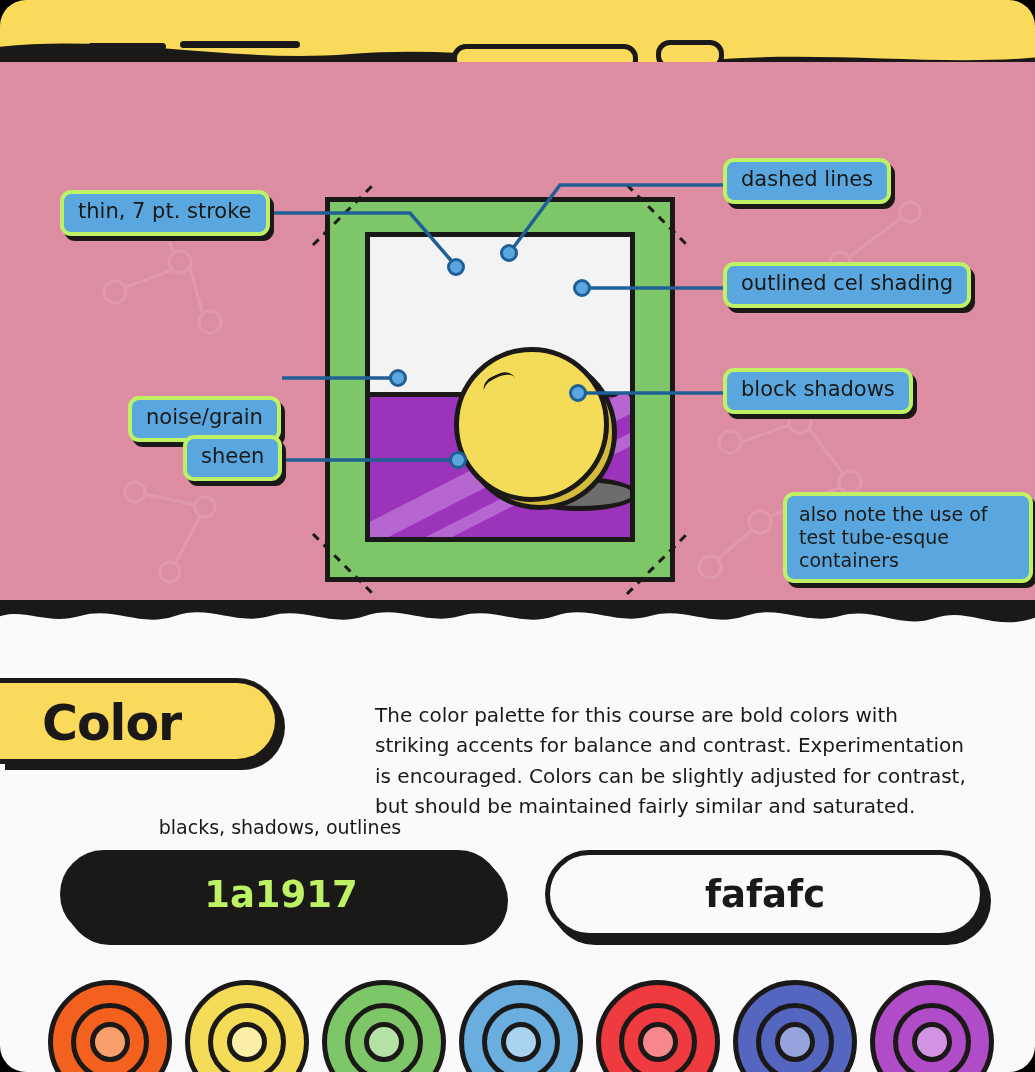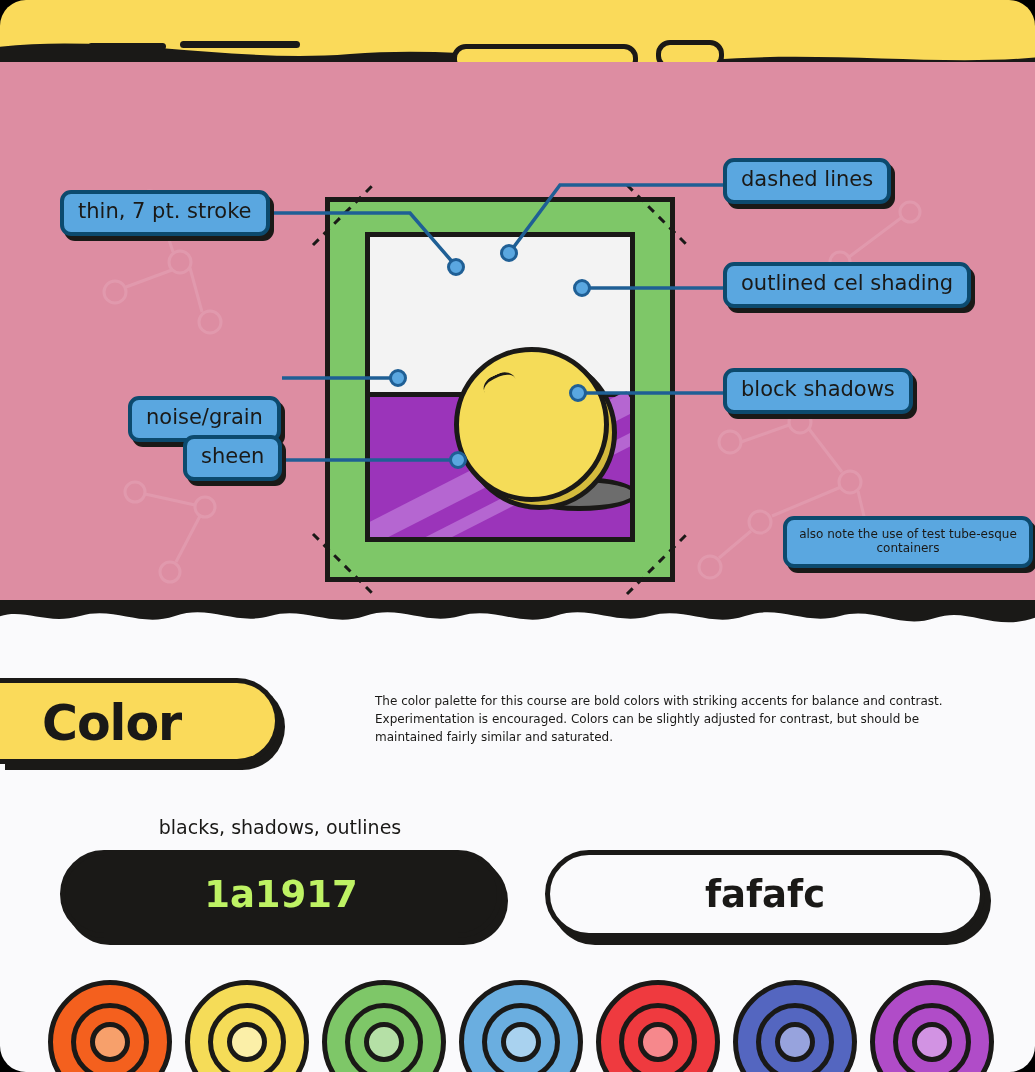--- a/index.html
+++ b/index.html
@@ -153,38 +153,37 @@
   .corner-dash {
     position: absolute;
     width: 64px;
     height: 64px;
   }
 
   
   .callout {
     position: absolute;
     background: #5aa7e0;
-    border: 4px solid #0c4a6e;
+    border: 4px solid #bef264;
     border-radius: 11px;
     color: #1a1917;
     font-family: "DejaVu Sans", sans-serif;
     font-size: 21px;
     padding: 6px 14px 8px 14px;
     box-shadow: 4px 5px 0 #1a1917;
     white-space: nowrap;
     line-height: 1.12;
     z-index: 20;
   }
   .callout.small {
-    font-size: 12px;
-    text-align: center;
+    font-size: 19px;
+    text-align: left;
     white-space: normal;
     line-height: 1.2;
     padding: 7px 12px 8px 12px;
-    margin-top: 24px;
   }
   .leader-svg {
     position: absolute;
     left: 0; top: 0;
     width: 1035px;
     height: 622px;
     z-index: 15;
     pointer-events: none;
   }
 
@@ -228,21 +227,21 @@
     font-weight: bold;
     letter-spacing: -1px;
     color: #1a1917;
     font-family: "DejaVu Sans", sans-serif;
   }
   .body-copy {
     position: absolute;
     left: 375px;
     top: 80px;
     width: 600px;
-    font-size: 12px;
+    font-size: 20px;
     line-height: 1.52;
     color: #1a1917;
     font-family: "DejaVu Sans", sans-serif;
   }
 
   .swatch-label {
     position: absolute;
     font-size: 19px;
     color: #1a1917;
     text-align: center;

